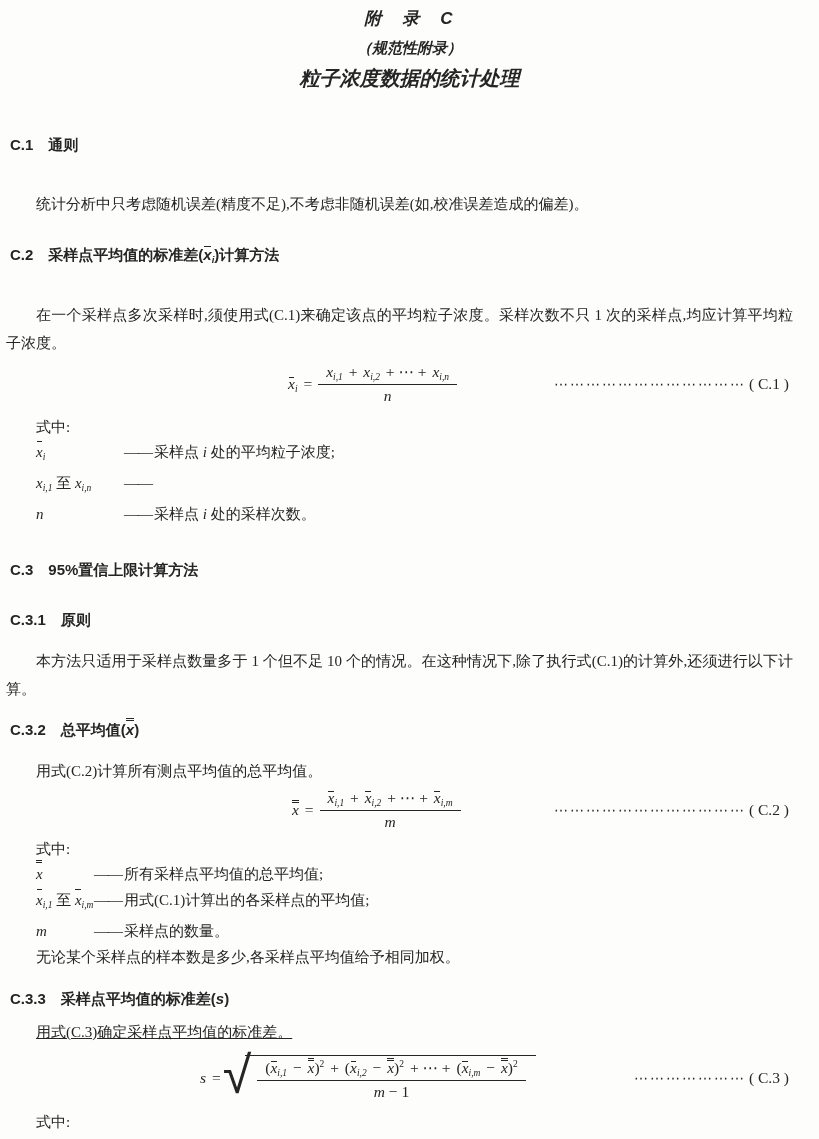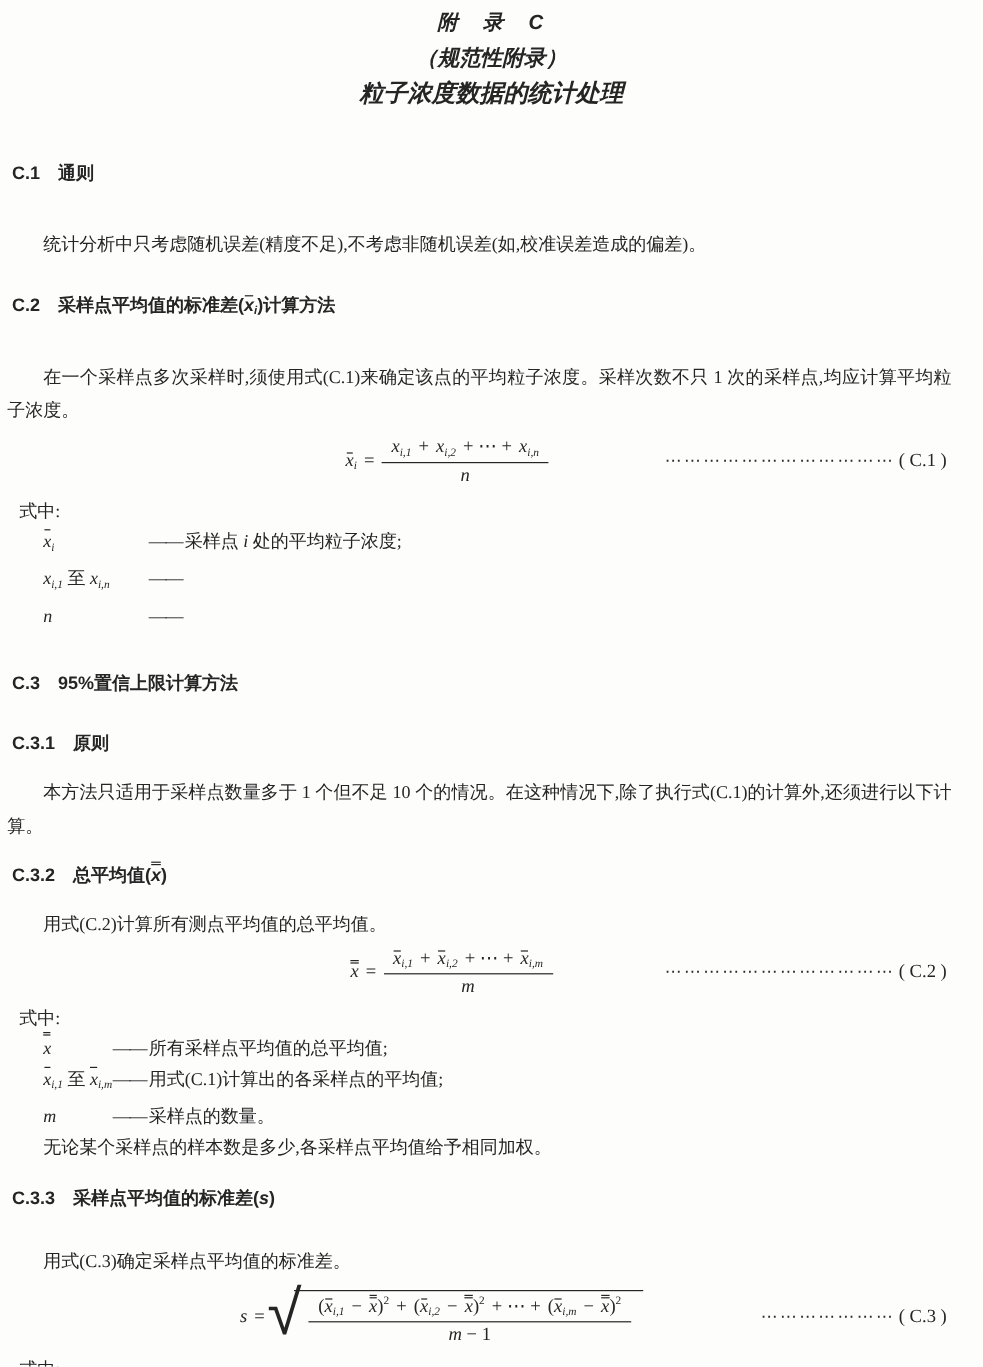--- a/index.html
+++ b/index.html
@@ -9,41 +9,41 @@
     font-family:"Liberation Serif","DejaVu Serif",serif;
     font-size:15px;
   }
   .inner{padding-top:6px;}
   .center{text-align:center;font-style:italic;}
   .h{
     font-family:"Liberation Sans","DejaVu Sans",sans-serif;
     font-weight:700;
   }
   .title1{font-size:17px;line-height:26px;letter-spacing:2px;}
-  .title2{font-size:18px;line-height:24px;margin-top:4px;}
+  .title2{font-size:15px;line-height:24px;margin-top:4px;}
   .title3{font-size:20px;line-height:24px;margin-top:6px;}
   .sec-h{font-size:15px;line-height:22px;padding-left:10px;}
   .h-c1{margin-top:44px;}
   .h-c2{margin-top:26px;}
   .h-c3{margin-top:32px;}
   .h-c31{margin-top:28px;}
   .h-c32{margin-top:16px;}
   .h-c33{margin-top:18px;}
   .para{
     line-height:28px;
     padding:0 26px 0 6px;
     text-indent:30px;
     text-align:justify;
   }
   .p-c1{margin-top:34px;}
   .p-c2{margin-top:30px;}
   .p-c31{margin-top:16px;}
   .p-c32{margin-top:16px;}
-  .p-c33{margin-top:28px;}
-  .line{line-height:24px;margin-left:16px;}
+  .p-c33{margin-top:8px;text-decoration:underline;}
+  .line{line-height:24px;padding-left:36px;}
   .where1{margin-top:6px;}
   .where2{margin-top:2px;}
   .where3{margin-top:4px;}
   .note-line{line-height:26px;padding-left:36px;}
   .defs{padding-left:36px;}
   .def-row{display:flex;align-items:baseline;line-height:26px;}
   .defs-wide  .def-sym{min-width:88px;}
   .defs-narrow .def-sym{min-width:58px;}
   .def-dash{white-space:nowrap;letter-spacing:-1px;}
   .def-text{padding-left:2px;}
@@ -121,20 +121,21 @@
         <span class="def-dash">——</span>
         <span class="def-text"><span>采样点 </span><span class="it">i</span><span> 处的平均粒子浓度;</span></span>
       </div>
       <div class="def-row">
         <span class="def-sym"><span class="it">x</span><span class="sub">i,1</span><span> 至 </span><span class="it">x</span><span class="sub">i,n</span></span>
         <span class="def-dash">——</span>
       </div>
       <div class="def-row">
         <span class="def-sym"><span class="it">n</span></span>
         <span class="def-dash">——</span>
+        <span class="def-text"><span>采样点 </span><span class="it">i</span><span> 处的采样次数。</span></span>
       </div>
     </div>
 
     <div class="h sec-h h-c3">C.3　95%置信上限计算方法</div>
 
     <div class="h sec-h h-c31">C.3.1　原则</div>
     <div class="para p-c31">本方法只适用于采样点数量多于 1 个但不足 10 个的情况。在这种情况下,除了执行式(C.1)的计算外,还须进行以下计算。</div>
 
     <div class="h sec-h h-c32"><span>C.3.2　总平均值(</span><span class="it dbar">x</span><span>)</span></div>
     <div class="para p-c32">用式(C.2)计算所有测点平均值的总平均值。</div>

